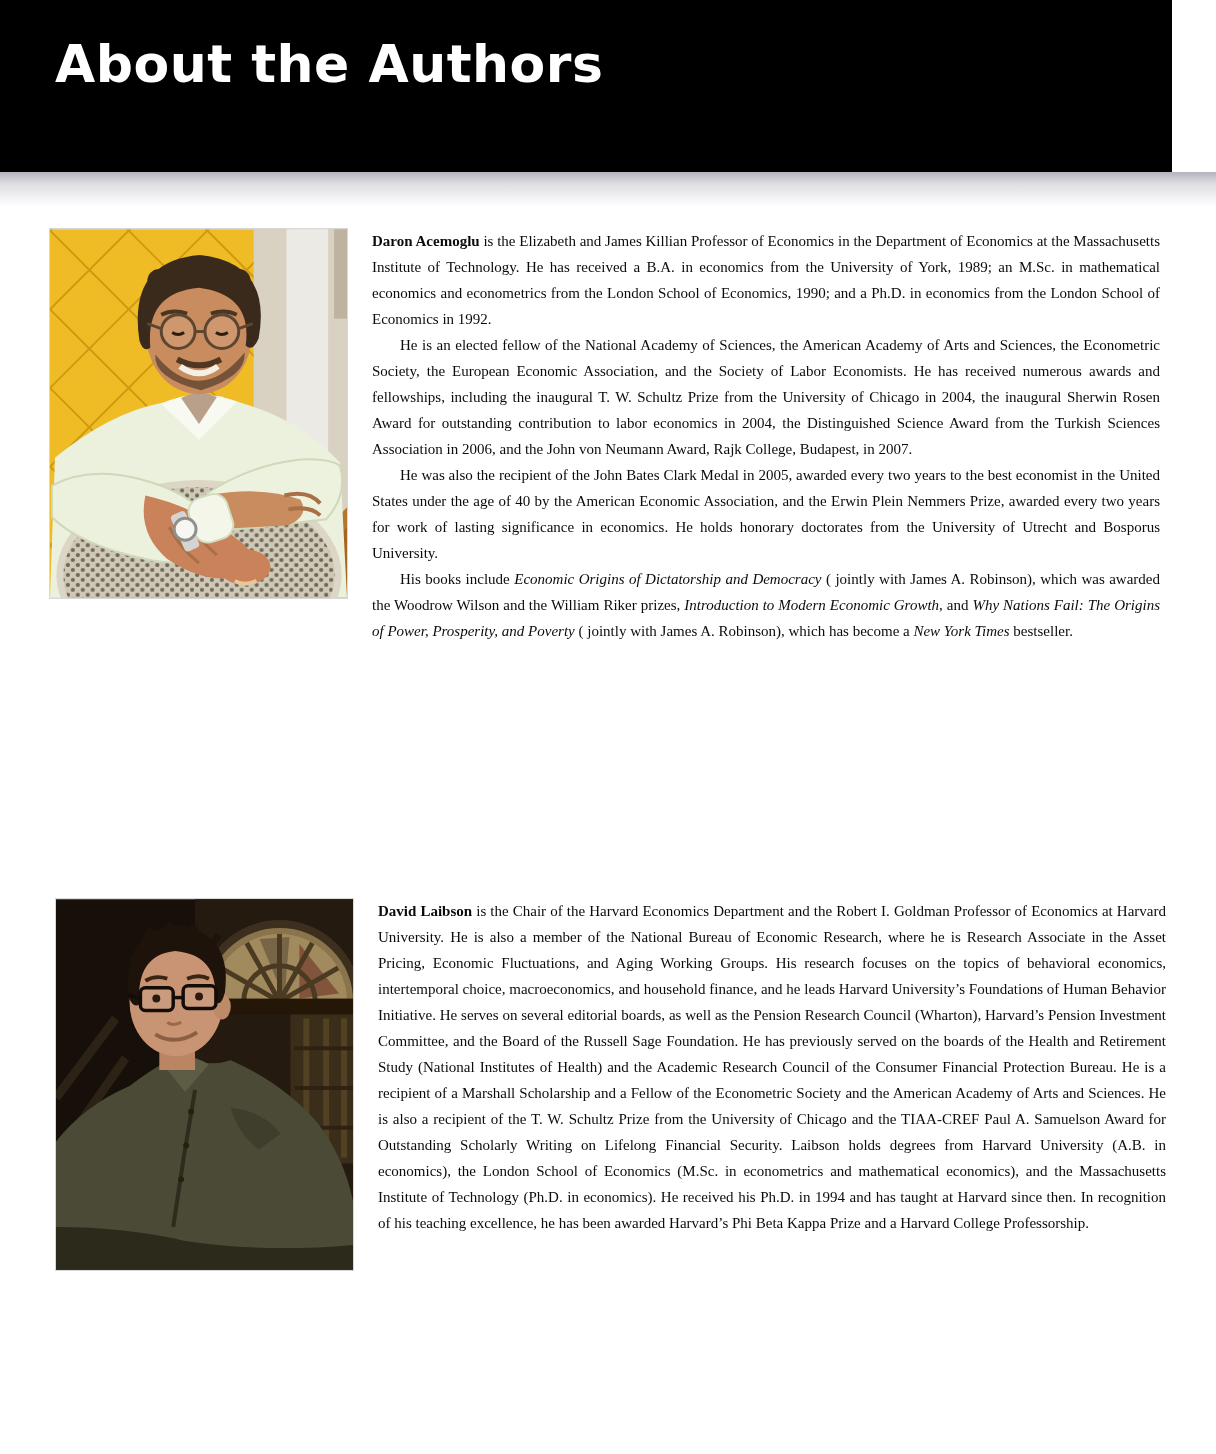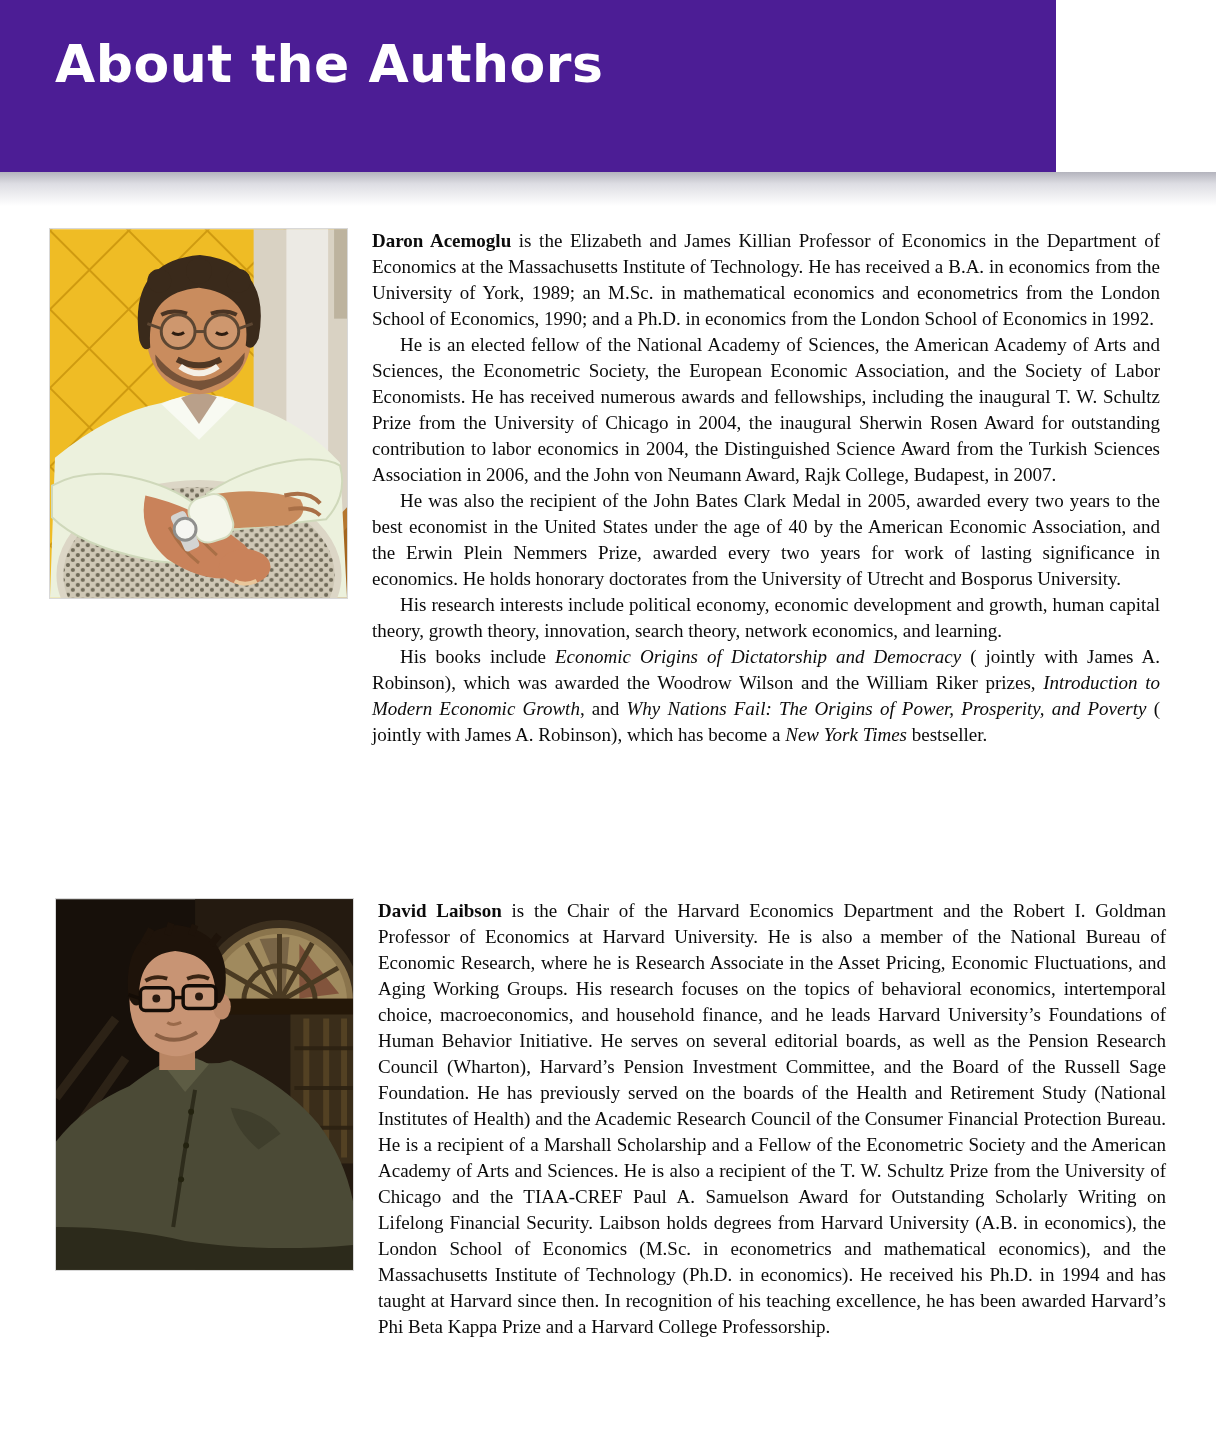--- a/index.html
+++ b/index.html
@@ -4,22 +4,22 @@
 <style>
   html, body { margin: 0; padding: 0; }
   body {
     width: 1216px; height: 1454px;
     background: #ffffff;
     font-family: "Liberation Serif", serif;
     position: relative;
     overflow: hidden;
   }
   .page-header {
-    position: absolute; top: 0; left: 0; width: 1056px; height: 172px;
-    background: #4c1d95;
+    position: absolute; top: 0; left: 0; width: 1172px; height: 172px;
+    background: #000000;
   }
   .page-title {
     position: absolute; left: 55px; top: 34px;
     margin: 0;
     font-family: "DejaVu Sans", sans-serif;
     font-weight: 700;
     font-size: 52px;
     letter-spacing: 0.5px;
     color: #ffffff;
   }
@@ -41,21 +41,21 @@
     flex: 0 0 299px;
     width: 299px;
     border: 1px solid #d8d8d8;
     box-sizing: border-box;
     line-height: 0;
     background: #fff;
   }
   .photo-frame svg { display: block; width: 100%; height: auto; }
   .bio {
     flex: 1;
-    font-size: 19px;
+    font-size: 15px;
     line-height: 26px;
     color: #0b0b0b;
     text-align: justify;
   }
   .bio p { margin: 0; }
   .bio p.indent { text-indent: 28px; }
   .bio .b { font-weight: bold; }
   .bio .i { font-style: italic; }
 </style>
 </head>
@@ -122,21 +122,20 @@
       <rect x="142" y="268" width="40" height="46" rx="14" transform="rotate(-18 162 291)" fill="#f4f6ea" stroke="#d4dcc0" stroke-width="2"></rect>
 
       <rect x="128" y="284" width="16" height="40" rx="4" transform="rotate(-24 136 304)" fill="#d4d4d2"></rect>
       <circle cx="136" cy="302" r="11" fill="#f6f6f2" stroke="#8f8f8d" stroke-width="3"></circle>
     </svg>
   </figure>
   <div class="bio">
       <p class=""><span class="b">Daron Acemoglu</span><span> is the Elizabeth and James Killian Professor of Economics in the Department of Economics at the Massachusetts Institute of Technology. He has received a B.A. in economics from the University of York, 1989; an M.Sc. in mathematical economics and econometrics from the London School of Economics, 1990; and a Ph.D. in economics from the London School of Economics in 1992.</span></p>
       <p class="indent"><span>He is an elected fellow of the National Academy of Sciences, the American Academy of Arts and Sciences, the Econometric Society, the European Economic Association, and the Society of Labor Economists. He has received numerous awards and fellowships, including the inaugural T. W. Schultz Prize from the University of Chicago in 2004, the inaugural Sherwin Rosen Award for outstanding contribution to labor economics in 2004, the Distinguished Science Award from the Turkish Sciences Association in 2006, and the John von Neumann Award, Rajk College, Budapest, in 2007.</span></p>
       <p class="indent"><span>He was also the recipient of the John Bates Clark Medal in 2005, awarded every two years to the best economist in the United States under the age of 40 by the American Economic Association, and the Erwin Plein Nemmers Prize, awarded every two years for work of lasting significance in economics. He holds honorary doctorates from the University of Utrecht and Bosporus University.</span></p>
-      <p class="indent"><span>His research interests include political economy, economic development and growth, human capital theory, growth theory, innovation, search theory, network economics, and learning.</span></p>
       <p class="indent"><span>His books include </span><span class="i">Economic Origins of Dictatorship and Democracy</span><span> ( jointly with James A. Robinson), which was awarded the Woodrow Wilson and the William Riker prizes, </span><span class="i">Introduction to Modern Economic Growth</span><span>, and </span><span class="i">Why Nations Fail: The Origins of Power, Prosperity, and Poverty</span><span> ( jointly with James A. Robinson), which has become a </span><span class="i">New York Times</span><span> bestseller.</span></p>
     </div>
 </section>
 
 <section class="author-section" id="author-section-1">
   <figure class="photo-frame" style="margin:0">
 
     <svg viewBox="0 0 299 373" width="297" height="371" xmlns="http://www.w3.org/2000/svg">
       <rect width="299" height="373" fill="#17100a"></rect>
       <rect x="140" width="159" height="373" fill="#241a10"></rect>

